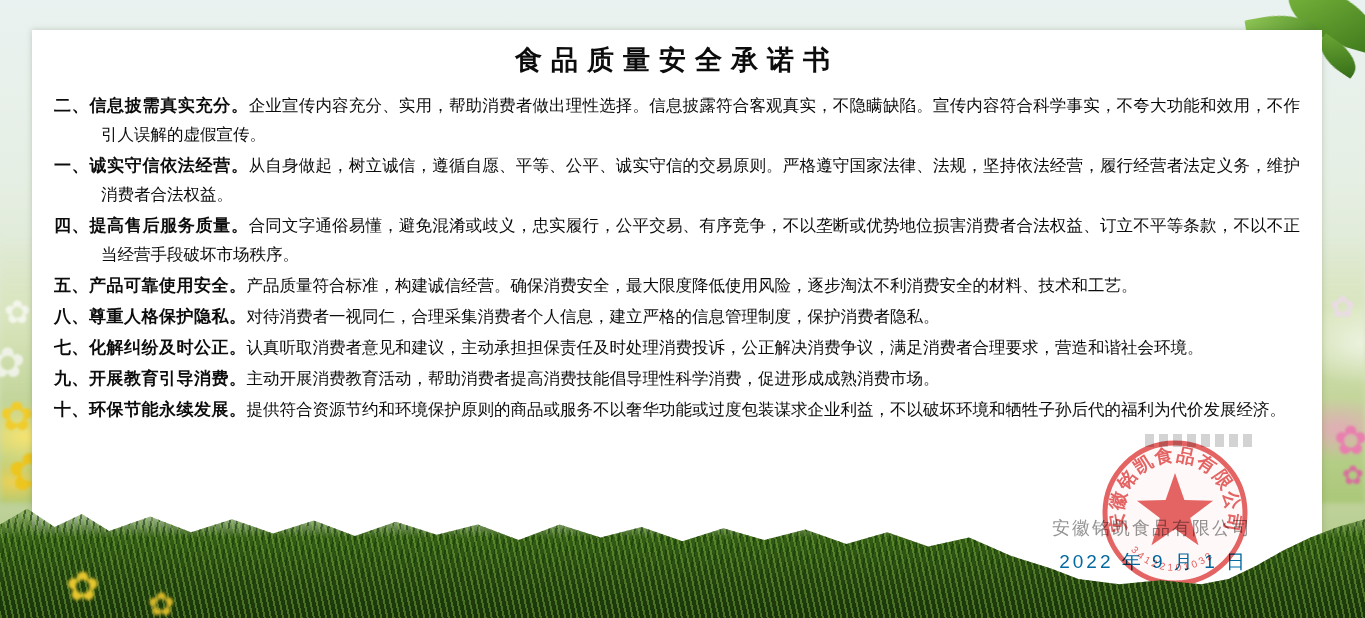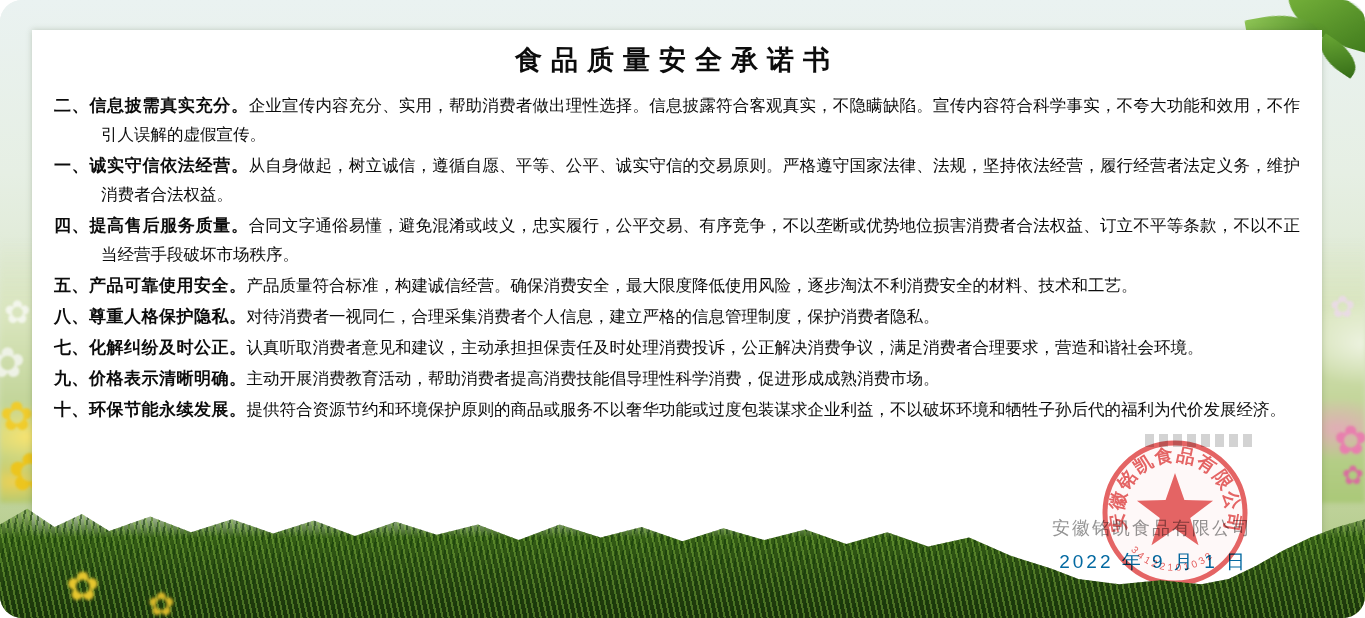--- a/index.html
+++ b/index.html
@@ -1,17 +1,17 @@
 <!DOCTYPE html>
 <html><head>
 <meta charset="utf-8">
 <style>
   html,body{margin:0;padding:0;}
   body{width:1365px;height:618px;overflow:hidden;font-family:"Liberation Sans",sans-serif;}
-  #canvas{position:relative;width:1365px;height:618px;overflow:hidden;background:#e9f1f0;border-radius:22px;}
+  #canvas{position:relative;width:1365px;height:618px;overflow:hidden;background:#e9f1f0;}
 
   
   .sky{position:absolute;inset:0;
     background:linear-gradient(180deg,#eaf2f1 0%,#e6efe4 28%,#dce7cd 52%,#c9d9a8 72%,#a9c47d 100%);}
   .meadow{position:absolute;left:0;top:238px;width:100%;height:265px;filter:blur(2px);
     background:
       radial-gradient(90px 50px at 2% 75%, rgba(250,228,110,.95), transparent 70%),
       radial-gradient(70px 40px at 6% 50%, rgba(255,255,255,.85), transparent 70%),
       radial-gradient(60px 36px at 1% 92%, rgba(244,210,80,.9), transparent 70%),
       radial-gradient(80px 45px at 98% 72%, rgba(238,160,195,.75), transparent 70%),
@@ -76,21 +76,21 @@
   <div class="paper">
     <div class="title">食品质量安全承诺书</div>
 
     <div class="list">
       <div class="item"><b class="lead"><span>二、</span><span>信息披需真实充分。</span></b><span>企业宣传内容充分、实用，帮助消费者做出理性选择。信息披露符合客观真实，不隐瞒缺陷。宣传内容符合科学事实，不夸大功能和效用，不作引人误解的虚假宣传。</span></div>
       <div class="item"><b class="lead"><span>一、</span><span>诚实守信依法经营。</span></b><span>从自身做起，树立诚信，遵循自愿、平等、公平、诚实守信的交易原则。严格遵守国家法律、法规，坚持依法经营，履行经营者法定义务，维护消费者合法权益。</span></div>
       <div class="item"><b class="lead"><span>四、</span><span>提高售后服务质量。</span></b><span>合同文字通俗易懂，避免混淆或歧义，忠实履行，公平交易、有序竞争，不以垄断或优势地位损害消费者合法权益、订立不平等条款，不以不正当经营手段破坏市场秩序。</span></div>
       <div class="item"><b class="lead"><span>五、</span><span>产品可靠使用安全。</span></b><span>产品质量符合标准，构建诚信经营。确保消费安全，最大限度降低使用风险，逐步淘汰不利消费安全的材料、技术和工艺。</span></div>
       <div class="item"><b class="lead"><span>八、</span><span>尊重人格保护隐私。</span></b><span>对待消费者一视同仁，合理采集消费者个人信息，建立严格的信息管理制度，保护消费者隐私。</span></div>
       <div class="item"><b class="lead"><span>七、</span><span>化解纠纷及时公正。</span></b><span>认真听取消费者意见和建议，主动承担担保责任及时处理消费投诉，公正解决消费争议，满足消费者合理要求，营造和谐社会环境。</span></div>
-      <div class="item"><b class="lead"><span>九、</span><span>价格表示清晰明确。</span></b><span>主动开展消费教育活动，帮助消费者提高消费技能倡导理性科学消费，促进形成成熟消费市场。</span></div>
+      <div class="item"><b class="lead"><span>九、</span><span>开展教育引导消费。</span></b><span>主动开展消费教育活动，帮助消费者提高消费技能倡导理性科学消费，促进形成成熟消费市场。</span></div>
       <div class="item"><b class="lead"><span>十、</span><span>环保节能永续发展。</span></b><span>提供符合资源节约和环境保护原则的商品或服务不以奢华功能或过度包装谋求企业利益，不以破坏环境和牺牲子孙后代的福利为代价发展经济。</span></div>
     </div>
 
     <div class="artifact"></div>
 
     <div class="signature">
       <div class="sig-company">安徽铭凯食品有限公司</div>
       <div class="sig-date">2022 年 9 月 1 日</div>
     </div>
 

